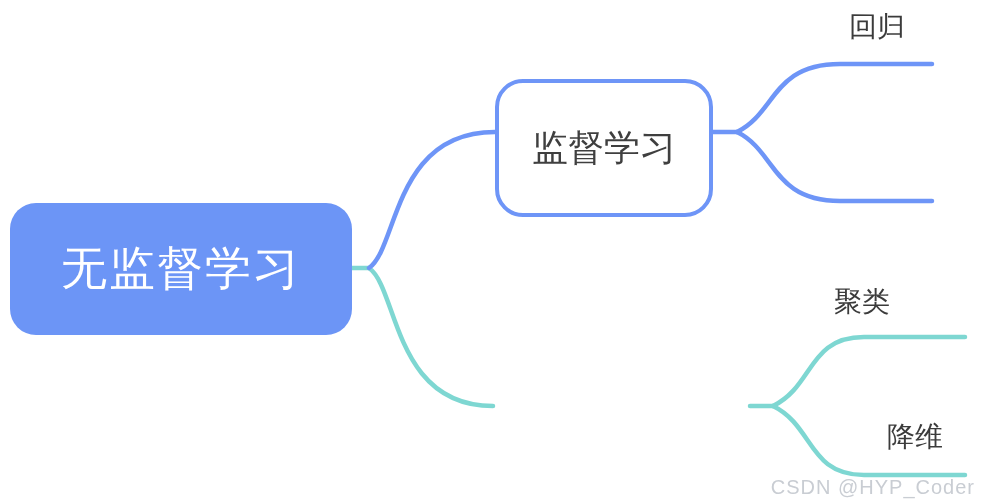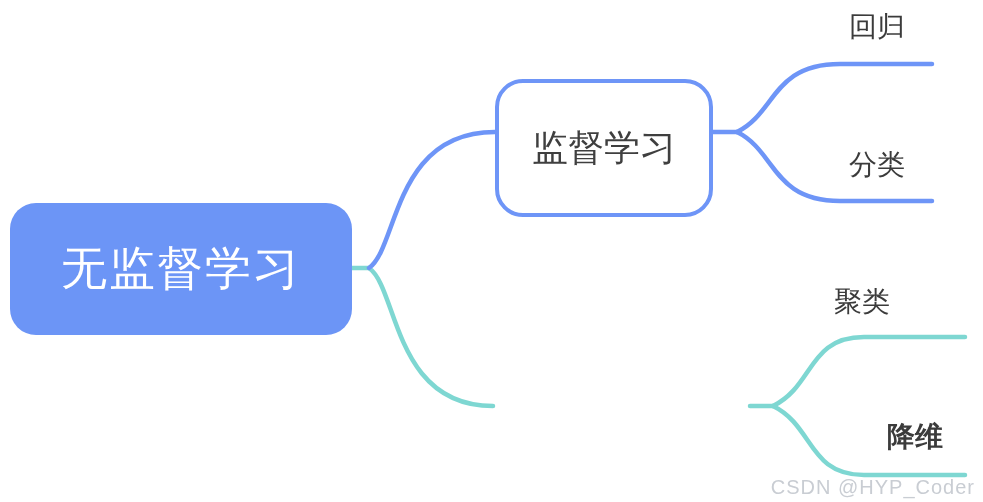--- a/index.html
+++ b/index.html
@@ -53,21 +53,21 @@
     position:absolute;
     transform:translateX(-50%);
     color:var(--leaf-text);
     font-size:28px;
     white-space:nowrap;
     cursor:pointer;
   }
   .leaf-regression{left:877px;top:8px;}
   .leaf-classification{left:877px;top:146px;}
   .leaf-clustering{left:862px;top:283px;}
-  .leaf-dimreduction{left:915px;top:418px;font-weight:bold;}
+  .leaf-dimreduction{left:915px;top:418px;}
 
   .watermark{
     position:absolute;
     right:8px;bottom:3px;
     color:var(--watermark-text);
     font-size:20px;
     letter-spacing:1px;
   }
 </style>
 </head>
@@ -95,21 +95,20 @@
     <span>无监督学习</span>
   </div>
 
   <div class="node node-branch node-supervised">
     <span>监督学习</span>
   </div>
 
 
   <div class="leaf leaf-regression">回归</div>
 
-  <div class="leaf leaf-classification">分类</div>
 
   <div class="leaf leaf-clustering">聚类</div>
 
   <div class="leaf leaf-dimreduction">降维</div>
 
   <div class="watermark">CSDN @HYP_Coder</div>
 
 </div>
 
 </body></html>

